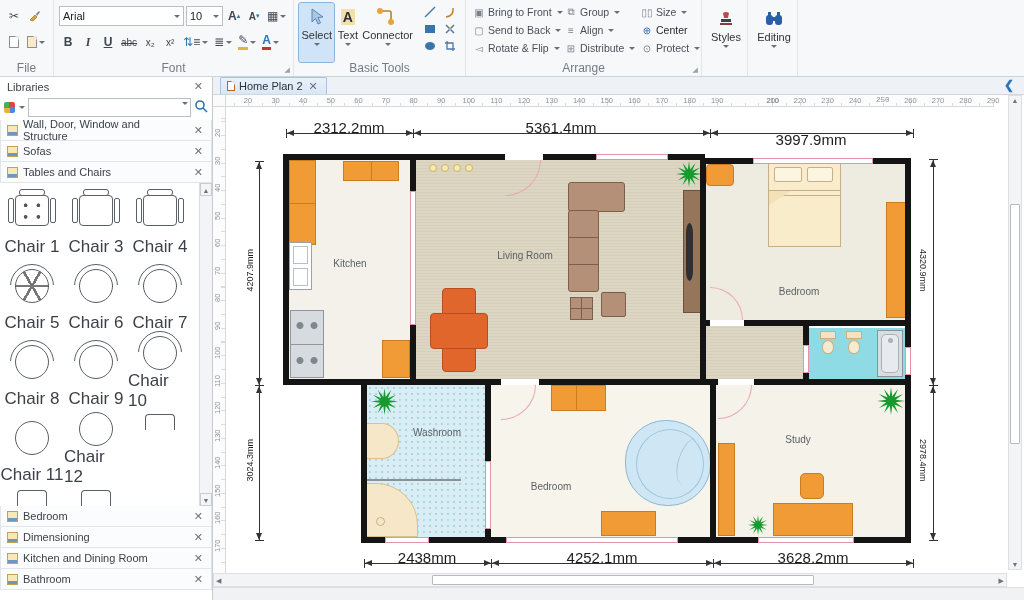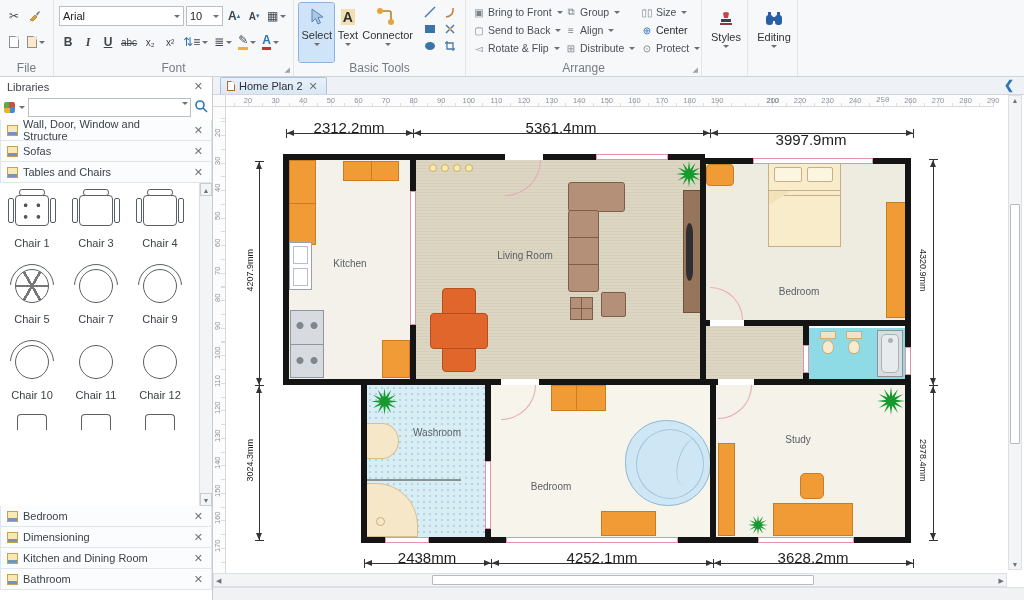--- a/index.html
+++ b/index.html
@@ -47,21 +47,21 @@
   .lib-menu { display:flex; align-items:center; gap:2px; }
   .lib-4sq { width:11px; height:11px; border-radius:2px; background:conic-gradient(#d24b3e 0 25%, #3f8edc 0 50%, #e9b13c 0 75%, #4caf50 0); }
   .lib-input { flex:1; height:19px; background:#fff; border:1px solid #b9bfc7; }
   .lib-bar { height:21px; display:flex; align-items:center; gap:5px; padding:0 6px; background:#fbfcfd; border:1px solid #e2e5e9; border-top:none; }
   .lib-bar .txt { flex:1; color:#3c4148; }
   .lib-ico { width:11px; height:11px; border:1px solid #c2a450; background:linear-gradient(180deg,#f7e8b4 0 6px,#7096bd 6px); }
   .shape-area { position:relative; height:323px; background:#fff; }
   .shape-grid { position:absolute; left:0; top:0; width:198px; display:flex; flex-wrap:wrap; }
   .cell { width:64px; height:76px; display:flex; flex-direction:column; align-items:center; }
   .cell .icwrap { height:54px; display:flex; align-items:center; justify-content:center; }
-  .cell .clab { font-size:11px; color:#3c4148; }
+  .cell .clab { font-size:17px; color:#3c4148; }
   .ch-sq { width:34px; height:31px; border:1.5px solid #5a5f66; border-radius:4px; background:#fff; position:relative; }
   .ch-sq .back { position:absolute; left:3px; right:3px; top:-7px; height:7px; border:1.5px solid #5a5f66; border-radius:3px; background:#fff; }
   .ch-sq .arm-l, .ch-sq .arm-r { position:absolute; top:2px; width:6px; height:25px; border:1.5px solid #5a5f66; border-radius:2px; background:#fff; }
   .ch-sq .arm-l { left:-8px; } .ch-sq .arm-r { right:-8px; }
   .ch-sq.dots { background:radial-gradient(circle at 30% 32%,#555 1.5px,transparent 2.2px),radial-gradient(circle at 70% 32%,#555 1.5px,transparent 2.2px),radial-gradient(circle at 30% 72%,#555 1.5px,transparent 2.2px),radial-gradient(circle at 70% 72%,#555 1.5px,transparent 2.2px),#fff; }
   .ch-rd { width:34px; height:34px; border:1.5px solid #5a5f66; border-radius:50%; background:#fff; position:relative; }
   .ch-rd .ring { position:absolute; inset:-6px; border:1.5px solid #5a5f66; border-radius:50%; clip-path:inset(0 0 52% 0); }
   .ch-rd.spokes { background:linear-gradient(0deg,transparent 47%,#777 47% 53%,transparent 53%),linear-gradient(60deg,transparent 47%,#777 47% 53%,transparent 53%),linear-gradient(120deg,transparent 47%,#777 47% 53%,transparent 53%),#fff; }
   .part-shape { width:30px; height:16px; border:1.5px solid #5a5f66; border-bottom:none; border-radius:4px 4px 0 0; margin-top:3px; background:#fff; }
   .pscroll { position:absolute; right:0; top:0; width:13px; height:100%; background:#f3f4f6; border-left:1px solid #dadde1; }
@@ -435,21 +435,37 @@
               </div>
             </div>
             <div class="clab">Chair 5</div>
           </div>
           <div class="cell">
             <div class="icwrap">
               <div class="ch-rd">
                 <div class="ring"></div>
               </div>
             </div>
+            <div class="clab">Chair 6</div>
+          </div>
+          <div class="cell">
+            <div class="icwrap">
+              <div class="ch-rd">
+                <div class="ring"></div>
+              </div>
+            </div>
             <div class="clab">Chair 7</div>
+          </div>
+          <div class="cell">
+            <div class="icwrap">
+              <div class="ch-rd">
+                <div class="ring"></div>
+              </div>
+            </div>
+            <div class="clab">Chair 8</div>
           </div>
           <div class="cell">
             <div class="icwrap">
               <div class="ch-rd">
                 <div class="ring"></div>
               </div>
             </div>
             <div class="clab">Chair 9</div>
           </div>
           <div class="cell">

